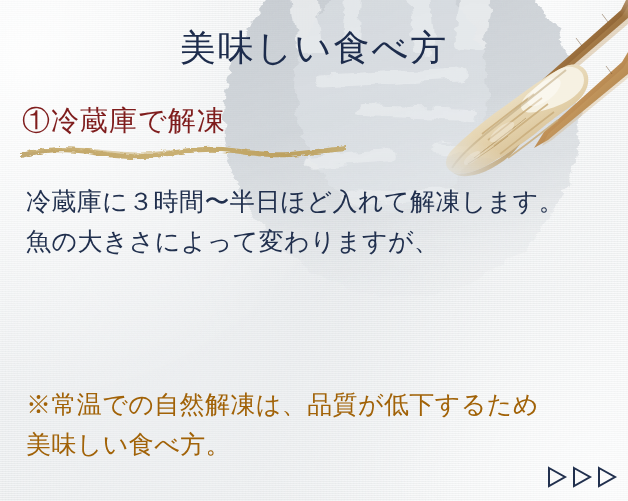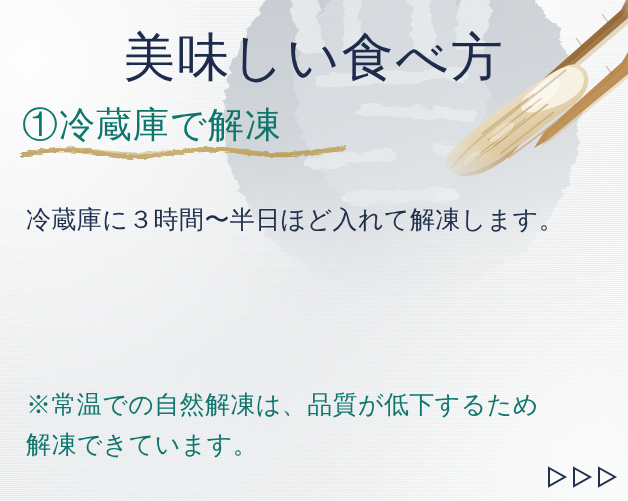--- a/index.html
+++ b/index.html
@@ -76,66 +76,66 @@
   }
 
   
   .title {
     position: absolute;
     left: 0;
     top: 27px;
     width: 628px;
     text-align: center;
     color: #1d2c4c;
-    font-size: 52px;
+    font-size: 36px;
     line-height: 1.18;
     letter-spacing: 2px;
     font-weight: 400;
     white-space: nowrap;
   }
 
   .step-heading {
     position: absolute;
     left: 22px;
     top: 104px;
-    color: #0f766e;
-    font-size: 36px;
+    color: #7f1d1d;
+    font-size: 28px;
     line-height: 1.2;
     letter-spacing: 1px;
     white-space: nowrap;
   }
 
   .brush-underline {
     position: absolute;
     left: 18px;
     top: 140px;
     width: 330px;
     height: 22px;
     pointer-events: none;
   }
 
   .body-text {
     position: absolute;
     left: 26px;
-    top: 200px;
+    top: 182px;
     width: 596px;
     color: #21304e;
     font-size: 25px;
     line-height: 40px;
     letter-spacing: 0.4px;
     white-space: nowrap;
   }
   .body-text .line { display: block; height: 40px; }
 
   .note-text {
     position: absolute;
     left: 26px;
     top: 385px;
     width: 596px;
-    color: #0f766e;
+    color: #a16207;
     font-size: 25px;
     line-height: 40px;
     letter-spacing: 0.4px;
     white-space: nowrap;
   }
   .note-text .line { display: block; height: 40px; }
 
   
   .arrows {
     position: absolute;
@@ -300,25 +300,26 @@
                C300 9 316 7 328 6
                L328 11 C314 12 300 14 282 16
                C258 19 238 16 214 13 C190 10 168 13 144 17
                C120 21 100 19 76 15 C52 11 28 11 3 18 Z" fill="url(#goldG)"></path>
       <path d="M10 12 C36 7 60 8 84 11 C108 14 128 15 152 11" stroke="#cdb479" stroke-width="2" fill="none" opacity="0.6"></path>
     </g>
   </svg>
 
   <div class="body-text">
     <span class="line">冷蔵庫に３時間〜半日ほど入れて解凍します。</span>
+    <span class="line">魚の大きさによって変わりますが、</span>
   </div>
 
   <div class="note-text">
     <span class="line">※常温での自然解凍は、品質が低下するため</span>
-    <span class="line">解凍できています。</span>
+    <span class="line">美味しい食べ方。</span>
   </div>
 
   <div class="arrows">
     <svg width="22" height="24" viewBox="0 0 22 24">
       <path d="M3 3 L19 12 L3 21 Z" fill="none" stroke="#21304e" stroke-width="2" stroke-linejoin="miter"></path>
     </svg>
     <svg width="22" height="24" viewBox="0 0 22 24">
       <path d="M3 3 L19 12 L3 21 Z" fill="none" stroke="#21304e" stroke-width="2" stroke-linejoin="miter"></path>
     </svg>
     <svg width="22" height="24" viewBox="0 0 22 24">

